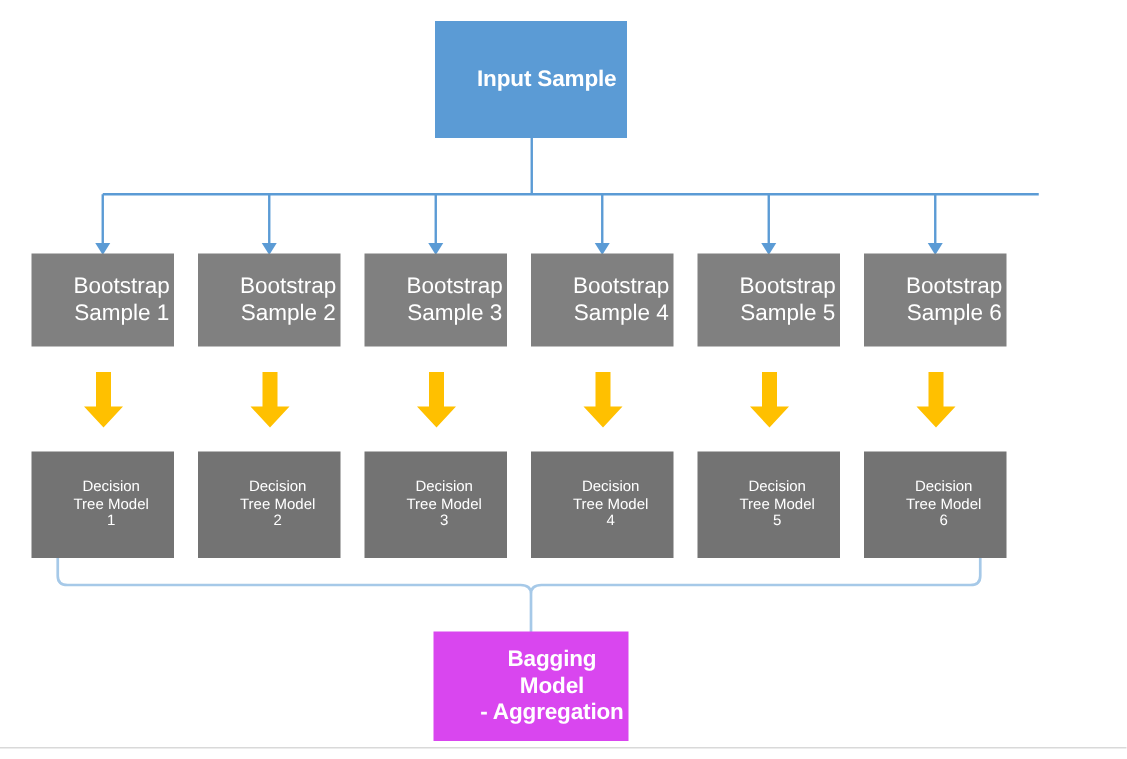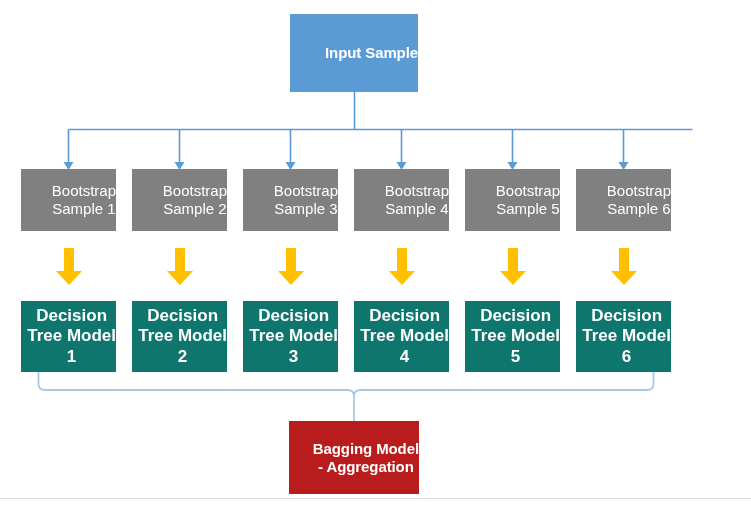--- a/index.html
+++ b/index.html
@@ -19,44 +19,45 @@
     left: 0;
     top: 0;
     width: 751px;
     height: 506px;
   }
   .node {
     position: absolute;
     box-sizing: border-box;
     display: flex;
     align-items: center;
-    justify-content: flex-end;
+    justify-content: flex-start;
     text-align: center;
     color: #ffffff;
     line-height: 1.18;
     white-space: pre-line;
+    padding-left: 28px;
   }
   .node-input {
     background: #5B9BD5;
     font-size: 15px;
     font-weight: bold;
     letter-spacing: -0.1px;
   }
   .node-bootstrap {
     background: #808080;
     font-size: 15px;
     font-weight: normal;
   }
   .node-tree {
-    background: #0f766e;
-    font-size: 17px;
-    font-weight: bold;
+    background: #737373;
+    font-size: 10px;
+    font-weight: normal;
   }
   .node-bagging {
-    background: #b91c1c;
+    background: #d946ef;
     font-size: 15px;
     font-weight: bold;
     letter-spacing: -0.1px;
   }
   .arrow-yellow {
     position: absolute;
   }
   .svg-layer {
     position: absolute;
     left: 0;

